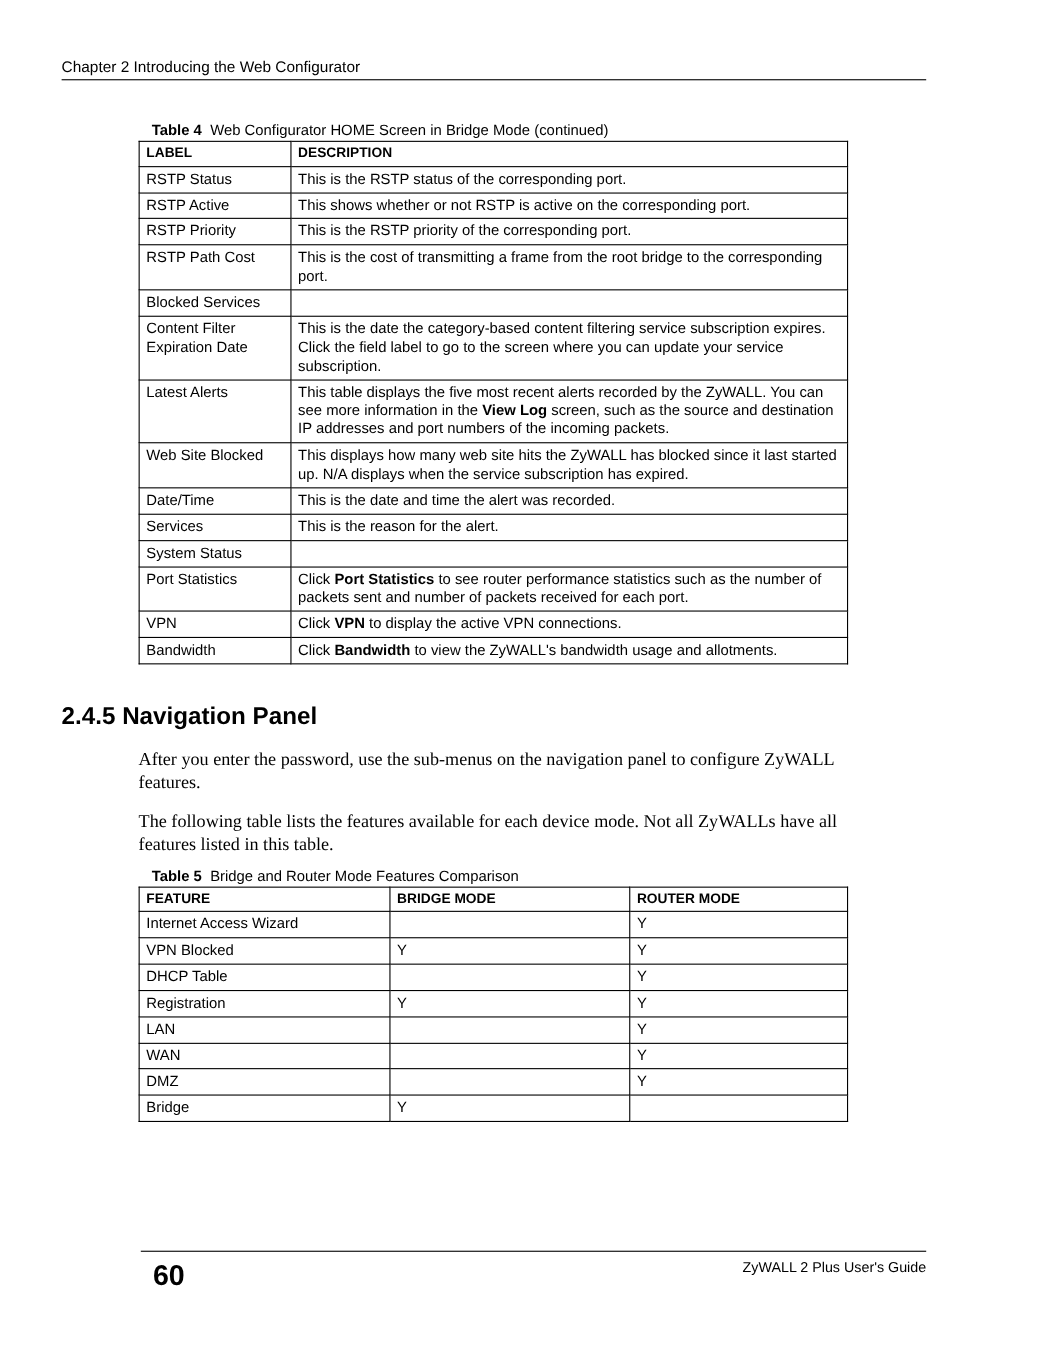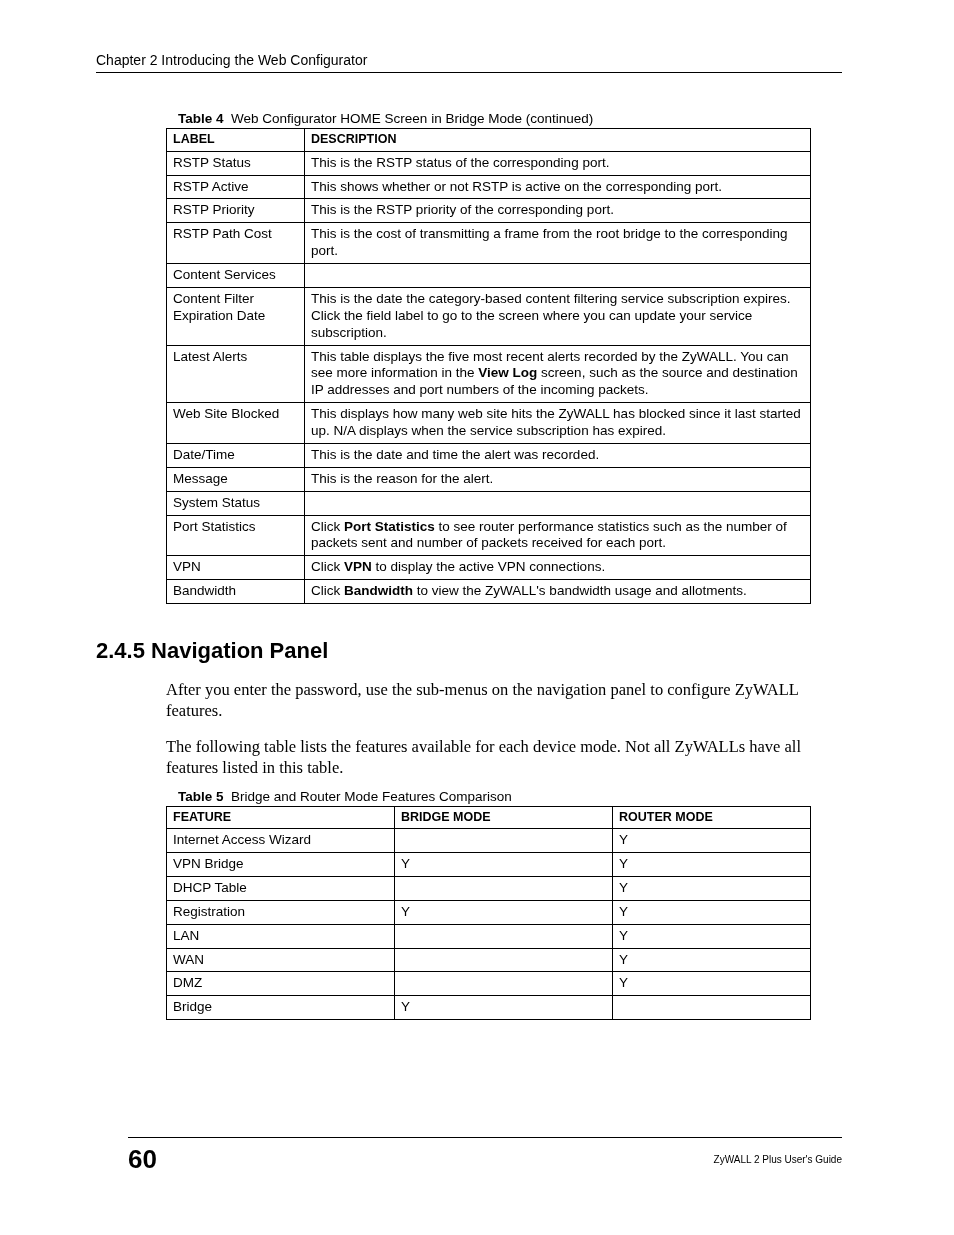--- a/index.html
+++ b/index.html
@@ -10,21 +10,21 @@
     height: 1235px;
     background: #fff;
     font-family: Arial, Helvetica, sans-serif;
     color: #000;
   }
   .page {
     position: relative;
     width: 954px;
     height: 1235px;
     box-sizing: border-box;
-    padding: 52px 112px 0 96px;
+    padding: 52px 112px 0 56px;
   }
   .running-head {
     font-size: 14px;
     margin-bottom: 4px;
   }
   .head-rule {
     border: none;
     border-top: 1px solid #000;
     margin: 4px 0 0 0;
   }
@@ -77,29 +77,30 @@
     bottom: 60px;
   }
   .foot-rule {
     border: none;
     border-top: 1px solid #000;
     margin: 0 0 6px 0;
   }
   .foot-row {
     display: flex;
     justify-content: space-between;
-    align-items: center;
+    align-items: flex-start;
+    margin-left: 11px;
   }
   .page-num {
     font-family: Arial, Helvetica, sans-serif;
     font-weight: bold;
     font-size: 26px;
   }
   .guide-name {
-    font-size: 10px;
+    font-size: 13px;
   }
   .b { font-weight: bold; }
 </style>
 </head>
 <body>
 <div class="page">
 
   <div class="running-head">Chapter 2 Introducing the Web Configurator</div>
   <hr class="head-rule">
 
@@ -125,41 +126,41 @@
       </tr>
       <tr>
         <td>RSTP Priority</td>
         <td>This is the RSTP priority of the corresponding port.</td>
       </tr>
       <tr>
         <td>RSTP Path Cost</td>
         <td>This is the cost of transmitting a frame from the root bridge to the corresponding port.</td>
       </tr>
       <tr>
-        <td>Content Services</td>
+        <td>Blocked Services</td>
         <td></td>
       </tr>
       <tr>
         <td>Content Filter Expiration Date</td>
         <td>This is the date the category-based content filtering service subscription expires. Click the field label to go to the screen where you can update your service subscription.</td>
       </tr>
       <tr>
         <td>Latest Alerts</td>
         <td><span>This table displays the five most recent alerts recorded by the ZyWALL. You can see more information in the </span><span class="b">View Log</span><span> screen, such as the source and destination IP addresses and port numbers of the incoming packets.</span></td>
       </tr>
       <tr>
         <td>Web Site Blocked</td>
         <td>This displays how many web site hits the ZyWALL has blocked since it last started up. N/A displays when the service subscription has expired.</td>
       </tr>
       <tr>
         <td>Date/Time</td>
         <td>This is the date and time the alert was recorded.</td>
       </tr>
       <tr>
-        <td>Message</td>
+        <td>Services</td>
         <td>This is the reason for the alert.</td>
       </tr>
       <tr>
         <td>System Status</td>
         <td></td>
       </tr>
       <tr>
         <td>Port Statistics</td>
         <td><span>Click </span><span class="b">Port Statistics</span><span> to see router performance statistics such as the number of packets sent and number of packets received for each port.</span></td>
       </tr>
@@ -189,21 +190,21 @@
         <th class="col-feature">FEATURE</th>
         <th class="col-bridge">BRIDGE MODE</th>
         <th>ROUTER MODE</th>
       </tr>
       <tr>
             <td>Internet Access Wizard</td>
             <td></td>
             <td>Y</td>
           </tr>
       <tr>
-            <td>VPN Bridge</td>
+            <td>VPN Blocked</td>
             <td>Y</td>
             <td>Y</td>
           </tr>
       <tr>
             <td>DHCP Table</td>
             <td></td>
             <td>Y</td>
           </tr>
       <tr>
             <td>Registration</td>

